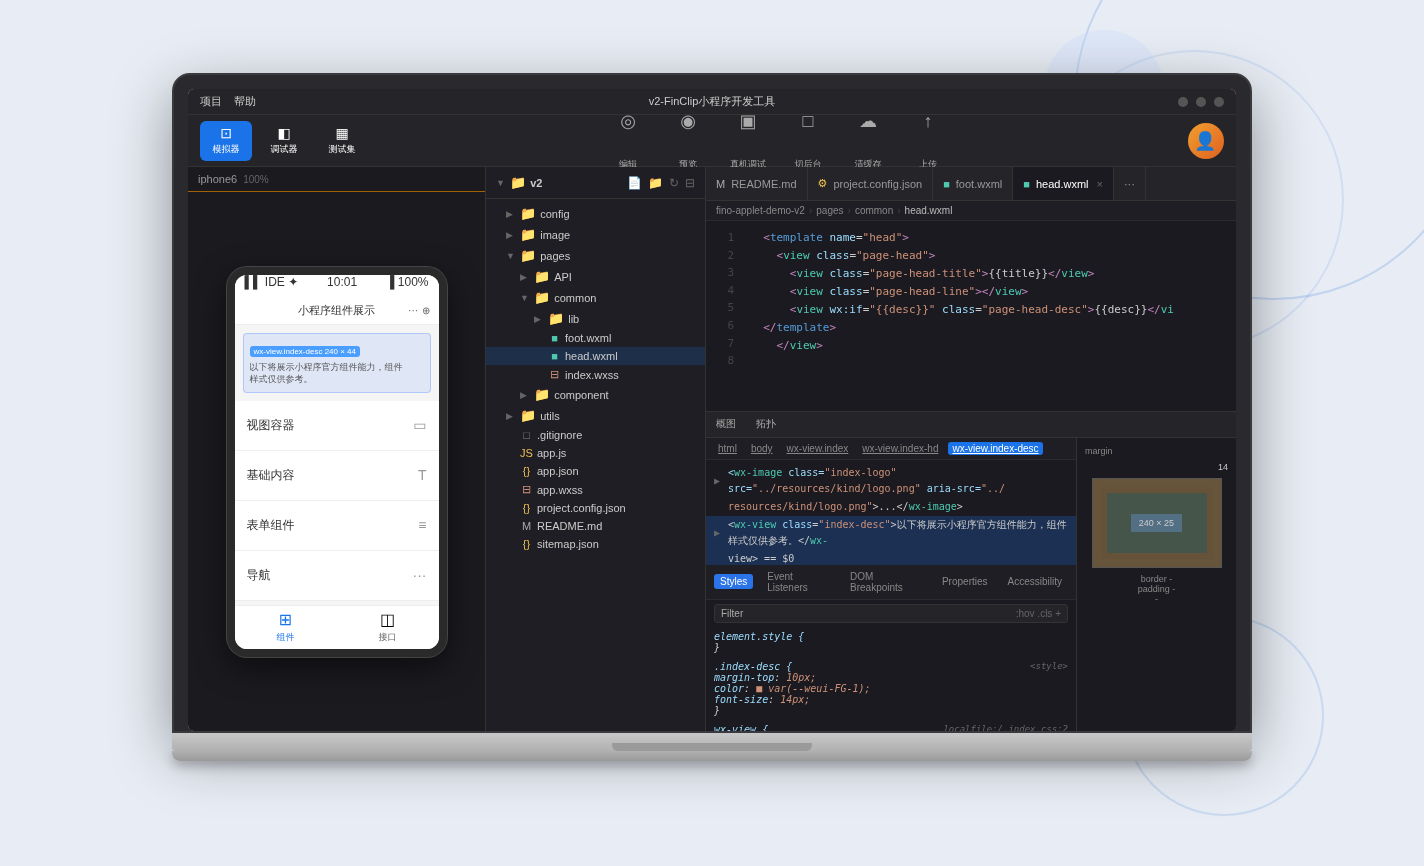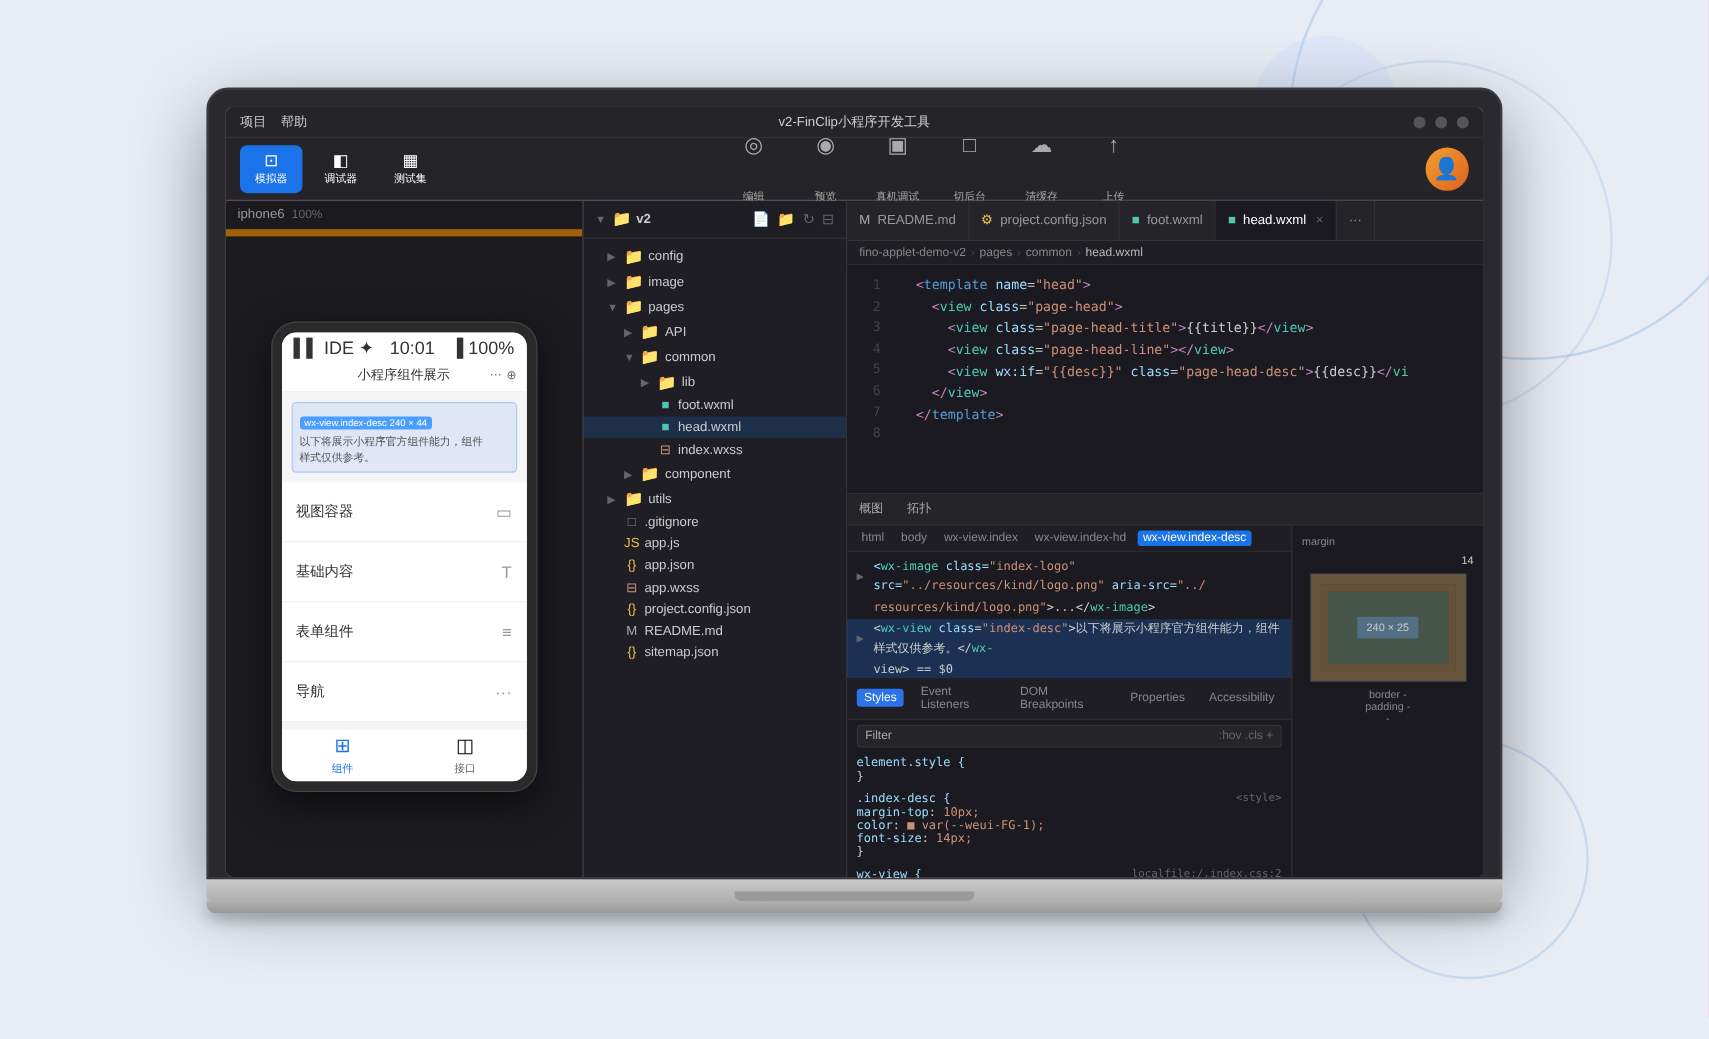--- a/index.html
+++ b/index.html
@@ -198,21 +198,21 @@
       background: #1a1a1f;
       border-right: 1px solid #333;
       display: flex;
       flex-direction: column;
       flex-shrink: 0;
     }
     .left-panel-header {
       display: flex;
       align-items: center;
       padding: 6px 10px;
-      border-bottom: 6px solid #a16207;
+      border-bottom: 1px solid #a16207;
     }
     .panel-title { color: #999; font-size: 11px; }
     .panel-scale { color: #666; font-size: 10px; margin-left: 6px; }
 
     
     .phone-container {
       flex: 1;
       display: flex;
       align-items: center;
       justify-content: center;
@@ -226,24 +226,24 @@
       border: 8px solid #2a2a2a;
       overflow: hidden;
       display: flex;
       flex-direction: column;
       box-shadow: 0 0 0 1px #444, 0 10px 30px rgba(0,0,0,0.5);
     }
     .phone-status {
       background: #fff;
       height: 22px;
       display: flex;
-      align-items: flex-end;
+      align-items: flex-start;
       justify-content: space-between;
       padding: 0 10px;
-      font-size: 15px;
+      font-size: 12px;
       color: #333;
       flex-shrink: 0;
     }
     .phone-title-bar {
       background: #fff;
       height: 28px;
       display: flex;
       align-items: center;
       justify-content: center;
       border-bottom: 1px solid #eee;
@@ -496,20 +496,21 @@
       border-bottom: 1px solid #2a2a30;
       gap: 6px;
       flex-shrink: 0;
     }
     .html-bc-item {
       font-size: 10px;
       color: #888;
       cursor: pointer;
       padding: 1px 4px;
       border-radius: 3px;
+      text-decoration: underline;
     }
     .html-bc-item.active { background: #1a73e8; color: #fff; }
 
     
     .styles-tabs {
       display: flex;
       align-items: center;
       padding: 4px 8px;
       gap: 8px;
       background: #1e1e24;
@@ -538,20 +539,21 @@
       align-items: center;
       gap: 4px;
     }
 
     .styles-body {
       flex: 1;
       overflow-y: auto;
       padding: 4px 8px;
       font-family: 'Consolas', monospace;
       font-size: 10px;
+      font-style: italic;
     }
 
     .styles-rule {
       margin-bottom: 8px;
     }
     .styles-selector { color: #9cdcfe; }
     .styles-brace { color: #ccc; }
     .styles-prop { color: #9cdcfe; margin-left: 0; }
     .styles-colon { color: #ccc; }
     .styles-val { color: #ce9178; }
@@ -931,22 +933,22 @@
                 <div>6</div>
                 <div>7</div>
                 <div>8</div>
               </div>
               <div class="code-content">
                 <div class="code-line">  <span class="op">&lt;</span><span class="kw">template</span> <span class="attr">name</span>=<span class="val">"head"</span><span class="op">&gt;</span></div>
                 <div class="code-line">    <span class="op">&lt;</span><span class="tag">view</span> <span class="attr">class</span>=<span class="val">"page-head"</span><span class="op">&gt;</span></div>
                 <div class="code-line">      <span class="op">&lt;</span><span class="tag">view</span> <span class="attr">class</span>=<span class="val">"page-head-title"</span><span class="op">&gt;</span>{{title}}<span class="op">&lt;/</span><span class="tag">view</span><span class="op">&gt;</span></div>
                 <div class="code-line">      <span class="op">&lt;</span><span class="tag">view</span> <span class="attr">class</span>=<span class="val">"page-head-line"</span><span class="op">&gt;&lt;/</span><span class="tag">view</span><span class="op">&gt;</span></div>
                 <div class="code-line">      <span class="op">&lt;</span><span class="tag">view</span> <span class="attr">wx:if</span>=<span class="val">"{{desc}}"</span> <span class="attr">class</span>=<span class="val">"page-head-desc"</span><span class="op">&gt;</span>{{desc}}<span class="op">&lt;/</span><span style="color:#4ec9b0">vi</span></div>
+                <div class="code-line">  <span class="op">&lt;/</span><span class="kw">template</span><span class="op">&gt;</span></div>
                 <div class="code-line">    <span class="op">&lt;/</span><span class="tag">view</span><span class="op">&gt;</span></div>
-                <div class="code-line">  <span class="op">&lt;/</span><span class="kw">template</span><span class="op">&gt;</span></div>
                 <div class="code-line"></div>
               </div>
             </div>
 
             <div class="devtools">
               <div class="devtools-tabs">
                 <div class="dt-tab" style="color:#aaa;">概图</div>
                 <div class="dt-tab" style="color:#aaa;">拓扑</div>
               </div>
 

